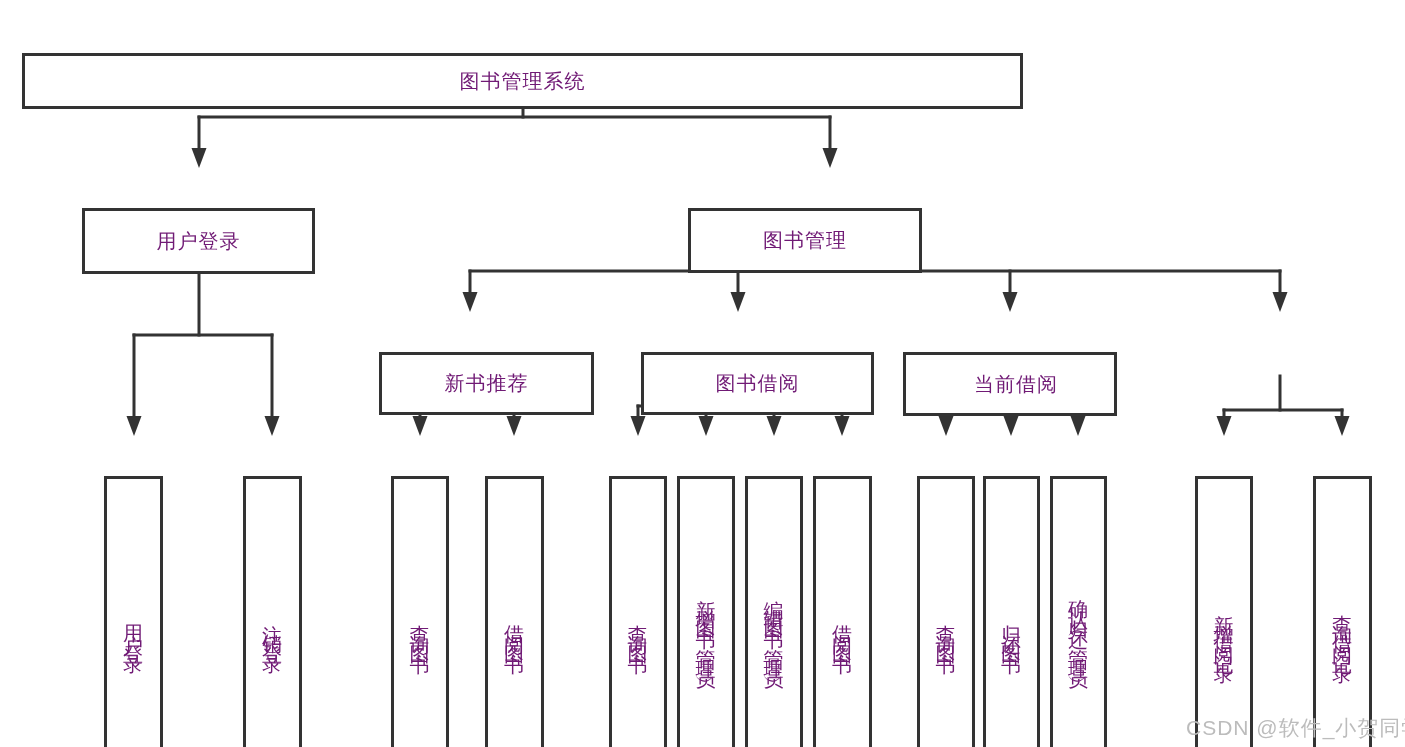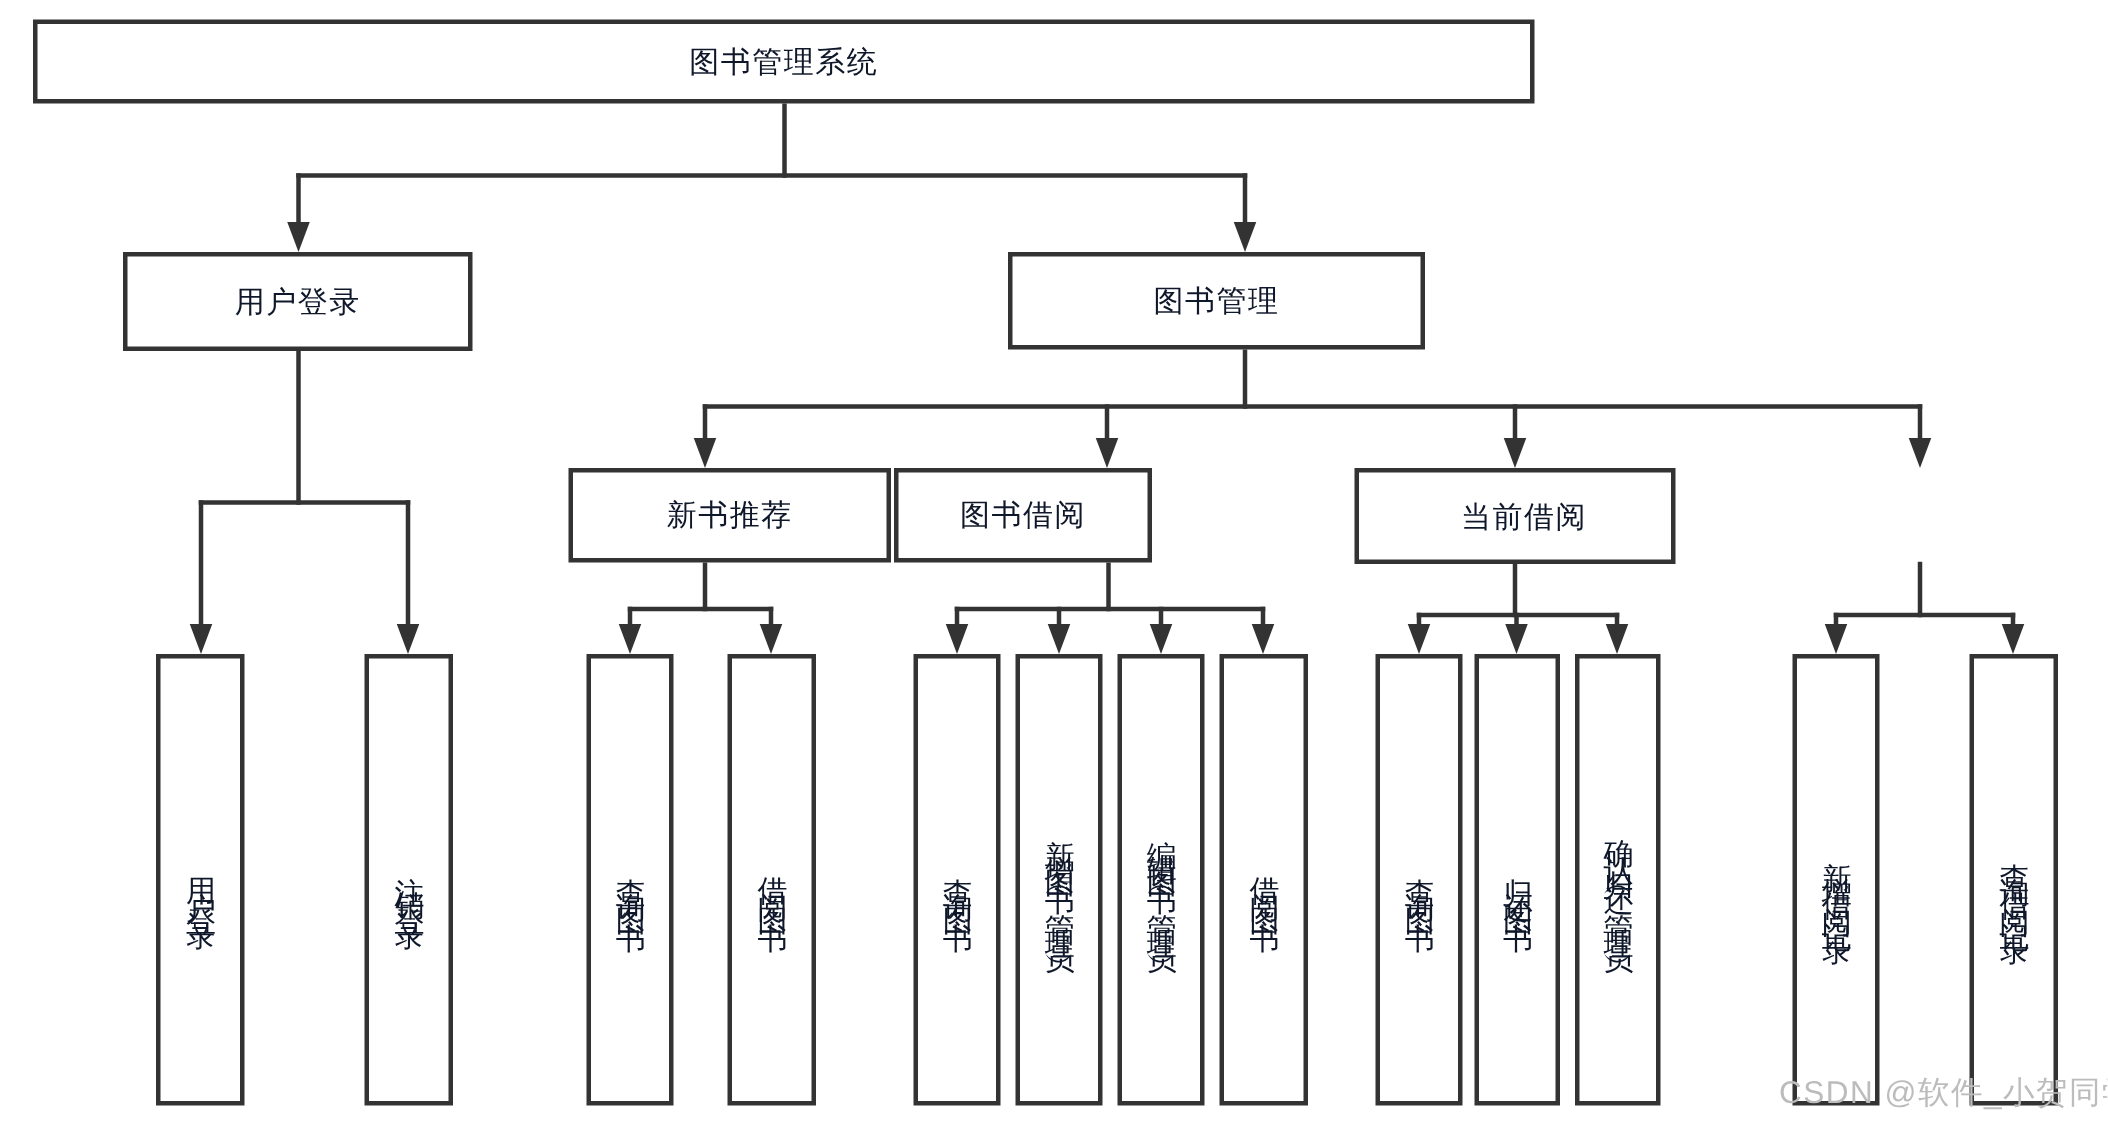--- a/index.html
+++ b/index.html
@@ -21,27 +21,28 @@
     top: 0;
     width: 1405px;
     height: 747px;
     pointer-events: none;
   }
   .node {
     position: absolute;
     box-sizing: border-box;
     border: 3px solid #333333;
     background: #ffffff;
-    color: #0f172a;
+    color: #701a75;
     display: flex;
     align-items: center;
     justify-content: center;
     font-size: 20px;
     letter-spacing: 1px;
     text-align: center;
+    margin-top: 40px;
   }
   .node.vbox {
     writing-mode: vertical-rl;
     text-orientation: mixed;
     letter-spacing: 10px;
     line-height: 1;
     padding-top: 4px;
   }
   .watermark {
     position: absolute;
@@ -127,24 +128,24 @@
       <polygon points="1070.5,416 1085.5,416 1078,436"></polygon>
 
       <polygon points="1216.5,416 1231.5,416 1224,436"></polygon>
       <polygon points="1334.5,416 1349.5,416 1342,436"></polygon>
     </g>
   </svg>
 
   <div class="node" style="left:22px; top:13px; width:1001px; height:56px;">图书管理系统</div>
 
   <div class="node" style="left:82px; top:168px; width:233px; height:66px;">用户登录</div>
-  <div class="node" style="left:672px; top:168px; width:278px; height:65px;">图书管理</div>
+  <div class="node" style="left:688px; top:168px; width:234px; height:65px;">图书管理</div>
 
   <div class="node" style="left:379px; top:312px; width:215px; height:63px;">新书推荐</div>
-  <div class="node" style="left:596px; top:312px; width:172px; height:63px;">图书借阅</div>
+  <div class="node" style="left:641px; top:312px; width:233px; height:63px;">图书借阅</div>
   <div class="node" style="left:903px; top:312px; width:214px; height:64px;padding-left:12px;">当前借阅</div>
 
   <div class="node vbox" style="left:104px; top:436px; width:59px; height:301px;">用户登录</div>
   <div class="node vbox" style="left:243px; top:436px; width:59px; height:301px;">注销登录</div>
 
   <div class="node vbox" style="left:391px; top:436px; width:58px; height:301px;">查询图书</div>
   <div class="node vbox" style="left:485px; top:436px; width:59px; height:301px;">借阅图书</div>
 
   <div class="node vbox" style="left:609px; top:436px; width:58px; height:301px;">查询图书</div>
   <div class="node vbox" style="left:677px; top:436px; width:58px; height:301px;">新增图书（管理员）</div>

